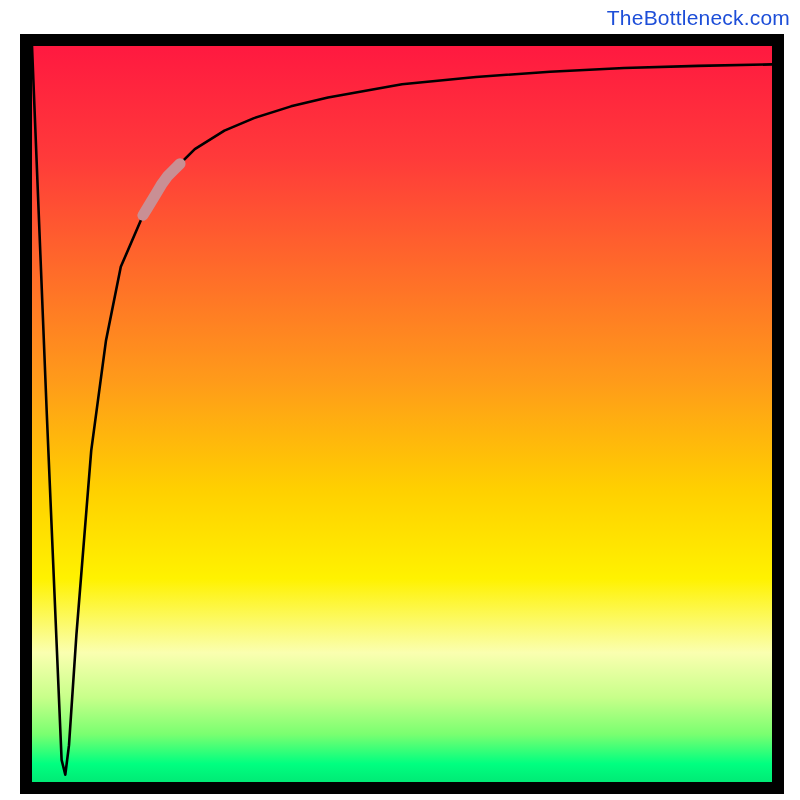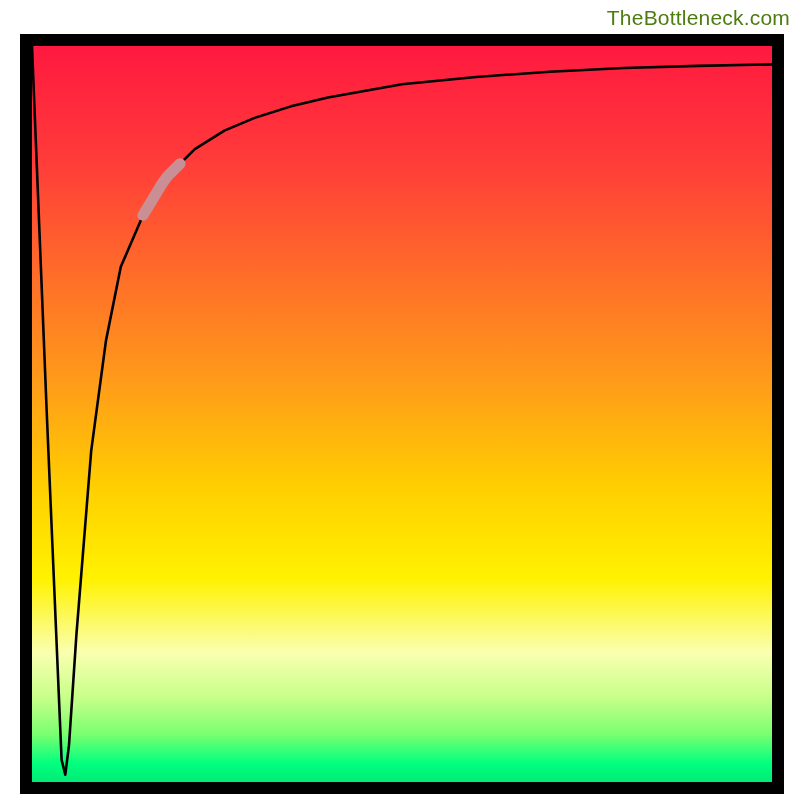--- a/index.html
+++ b/index.html
@@ -13,21 +13,21 @@
   .page {
     width: 800px;
     height: 800px;
     position: relative;
   }
   .attribution {
     position: absolute;
     top: 6px;
     right: 10px;
     font-size: 21px;
-    color: #4d7c0f;
+    color: #1d4ed8;
     letter-spacing: 0.2px;
   }
   .chart-outer {
     position: absolute;
     top: 34px;
     left: 20px;
     width: 764px;
     height: 760px;
     background: #000;
   }

